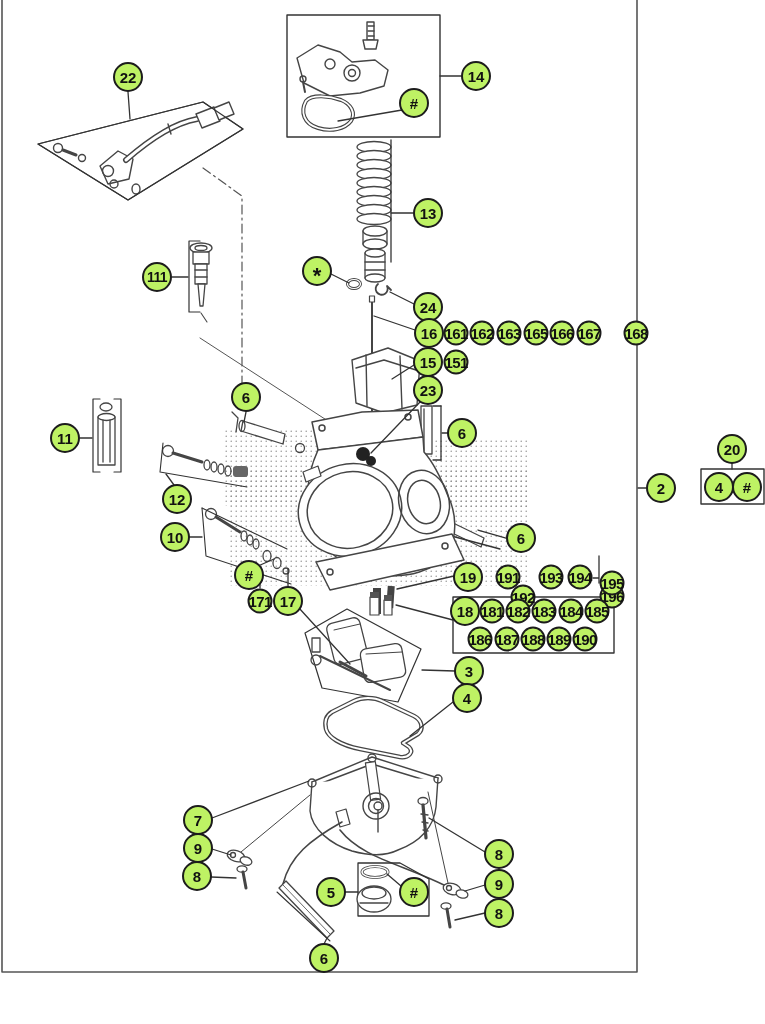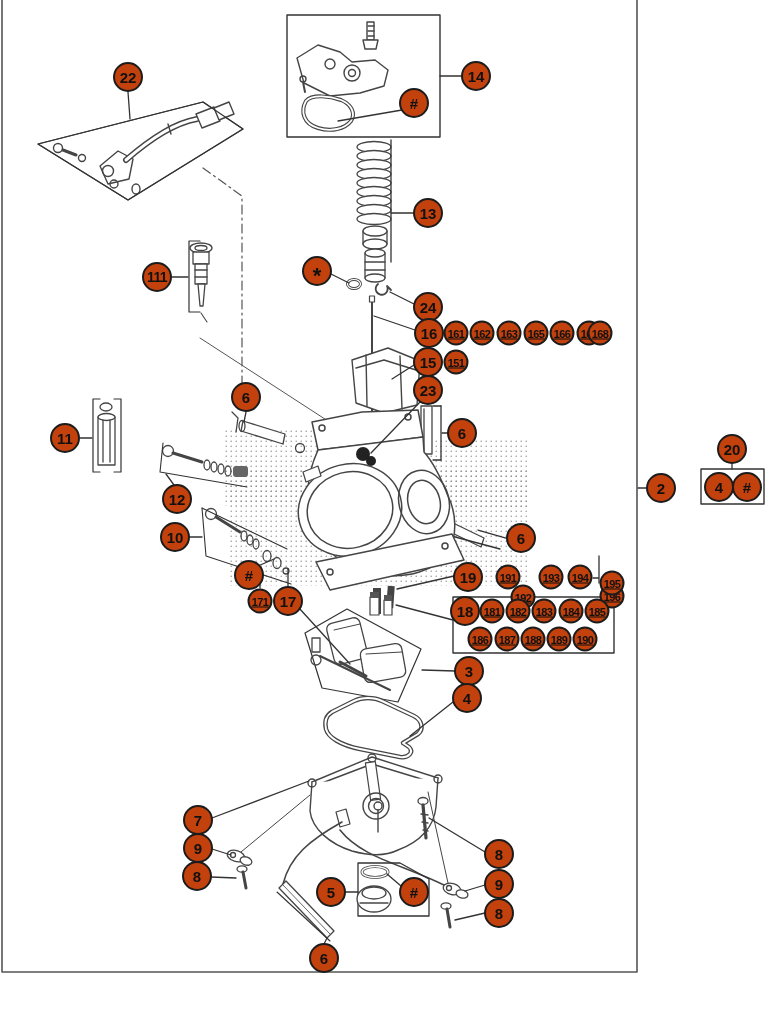--- a/index.html
+++ b/index.html
@@ -1,25 +1,25 @@
 <!DOCTYPE html>
 <html><head>
 <meta charset="utf-8">
 <style>
   html,body{margin:0;padding:0;background:#fff;}
   #stage{position:relative;width:765px;height:1024px;background:#ffffff;overflow:hidden;
          font-family:"Liberation Sans",sans-serif;}
   #art{position:absolute;left:0;top:0;}
   .callout{position:absolute;transform:translate(-50%,-50%);box-sizing:border-box;
-           border:2px solid #1c1c1c;border-radius:50%;background:#c2410c;
+           border:2px solid #1c1c1c;border-radius:50%;background:#bef264;
            display:flex;align-items:center;justify-content:center;
            font-weight:bold;color:#111;z-index:5;
            font-family:"Liberation Sans",sans-serif;}
   .callout.lg{width:30px;height:30px;font-size:15px;}
-  .callout.sm{width:25px;height:25px;font-size:11px;letter-spacing:-0.6px;text-decoration:underline;}
+  .callout.sm{width:25px;height:25px;font-size:15px;letter-spacing:-0.6px;}
   .callout.tri{font-size:14px;letter-spacing:-0.6px;}
   .callout.sym-star{font-size:22px;padding-top:9px;}
   #copyright{position:absolute;left:0;right:0;top:995px;text-align:center;
              font-size:19px;font-weight:bold;color:#111;}
 </style>
 </head>
 <body>
 
 <div id="stage">
 
@@ -330,21 +330,21 @@
       <div class="callout lg" style="left: 428px; top: 213px;">13</div>
       <div class="callout lg sym-star" style="left: 317px; top: 271px;">*</div>
       <div class="callout lg" style="left: 428px; top: 307px;">24</div>
       <div class="callout lg" style="left: 429px; top: 333px;">16</div>
       <div class="callout sm" style="left: 456px; top: 333px;">161</div>
       <div class="callout sm" style="left: 482px; top: 333px;">162</div>
       <div class="callout sm" style="left: 509px; top: 333px;">163</div>
       <div class="callout sm" style="left: 536px; top: 333px;">165</div>
       <div class="callout sm" style="left: 562px; top: 333px;">166</div>
       <div class="callout sm" style="left: 589px; top: 333px;">167</div>
-      <div class="callout sm" style="left: 600px; top: 333px;">168</div>
+      <div class="callout sm" style="left: 636px; top: 333px;">168</div>
       <div class="callout lg" style="left: 428px; top: 362px;">15</div>
       <div class="callout sm" style="left: 456px; top: 362px;">151</div>
       <div class="callout lg tri" style="left: 157px; top: 277px;">111</div>
       <div class="callout lg" style="left: 428px; top: 390px;">23</div>
       <div class="callout lg" style="left: 246px; top: 397px;">6</div>
       <div class="callout lg" style="left: 462px; top: 433px;">6</div>
       <div class="callout lg" style="left: 65px; top: 438px;">11</div>
       <div class="callout lg" style="left: 661px; top: 488px;">2</div>
       <div class="callout lg" style="left: 732px; top: 449px;">20</div>
       <div class="callout lg" style="left: 719px; top: 487px;">4</div>

